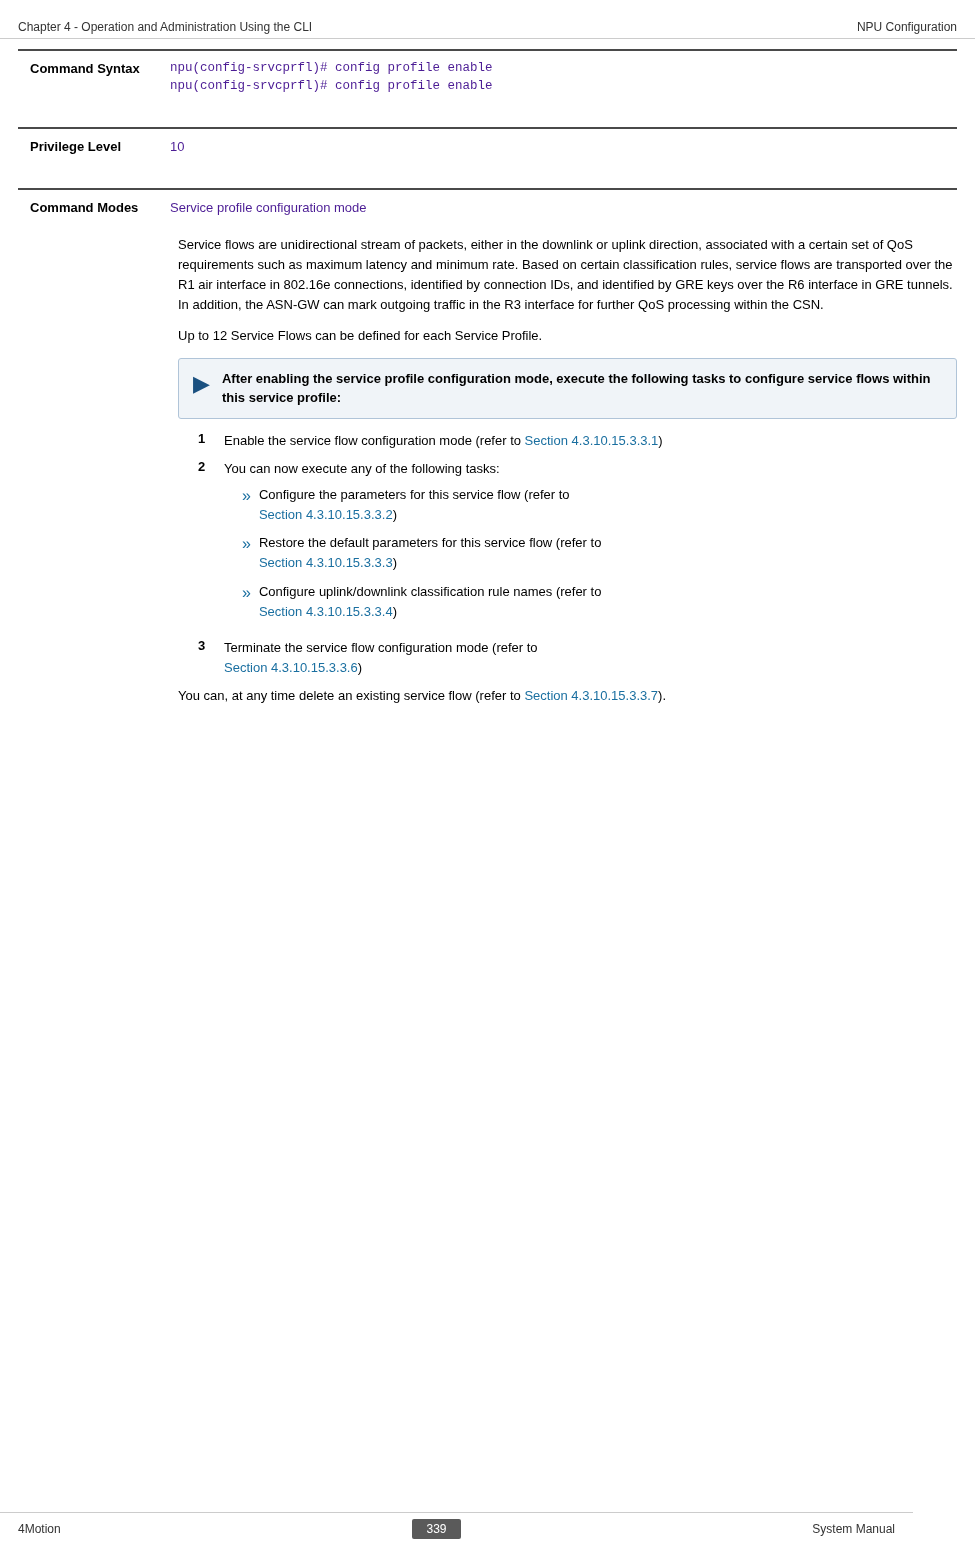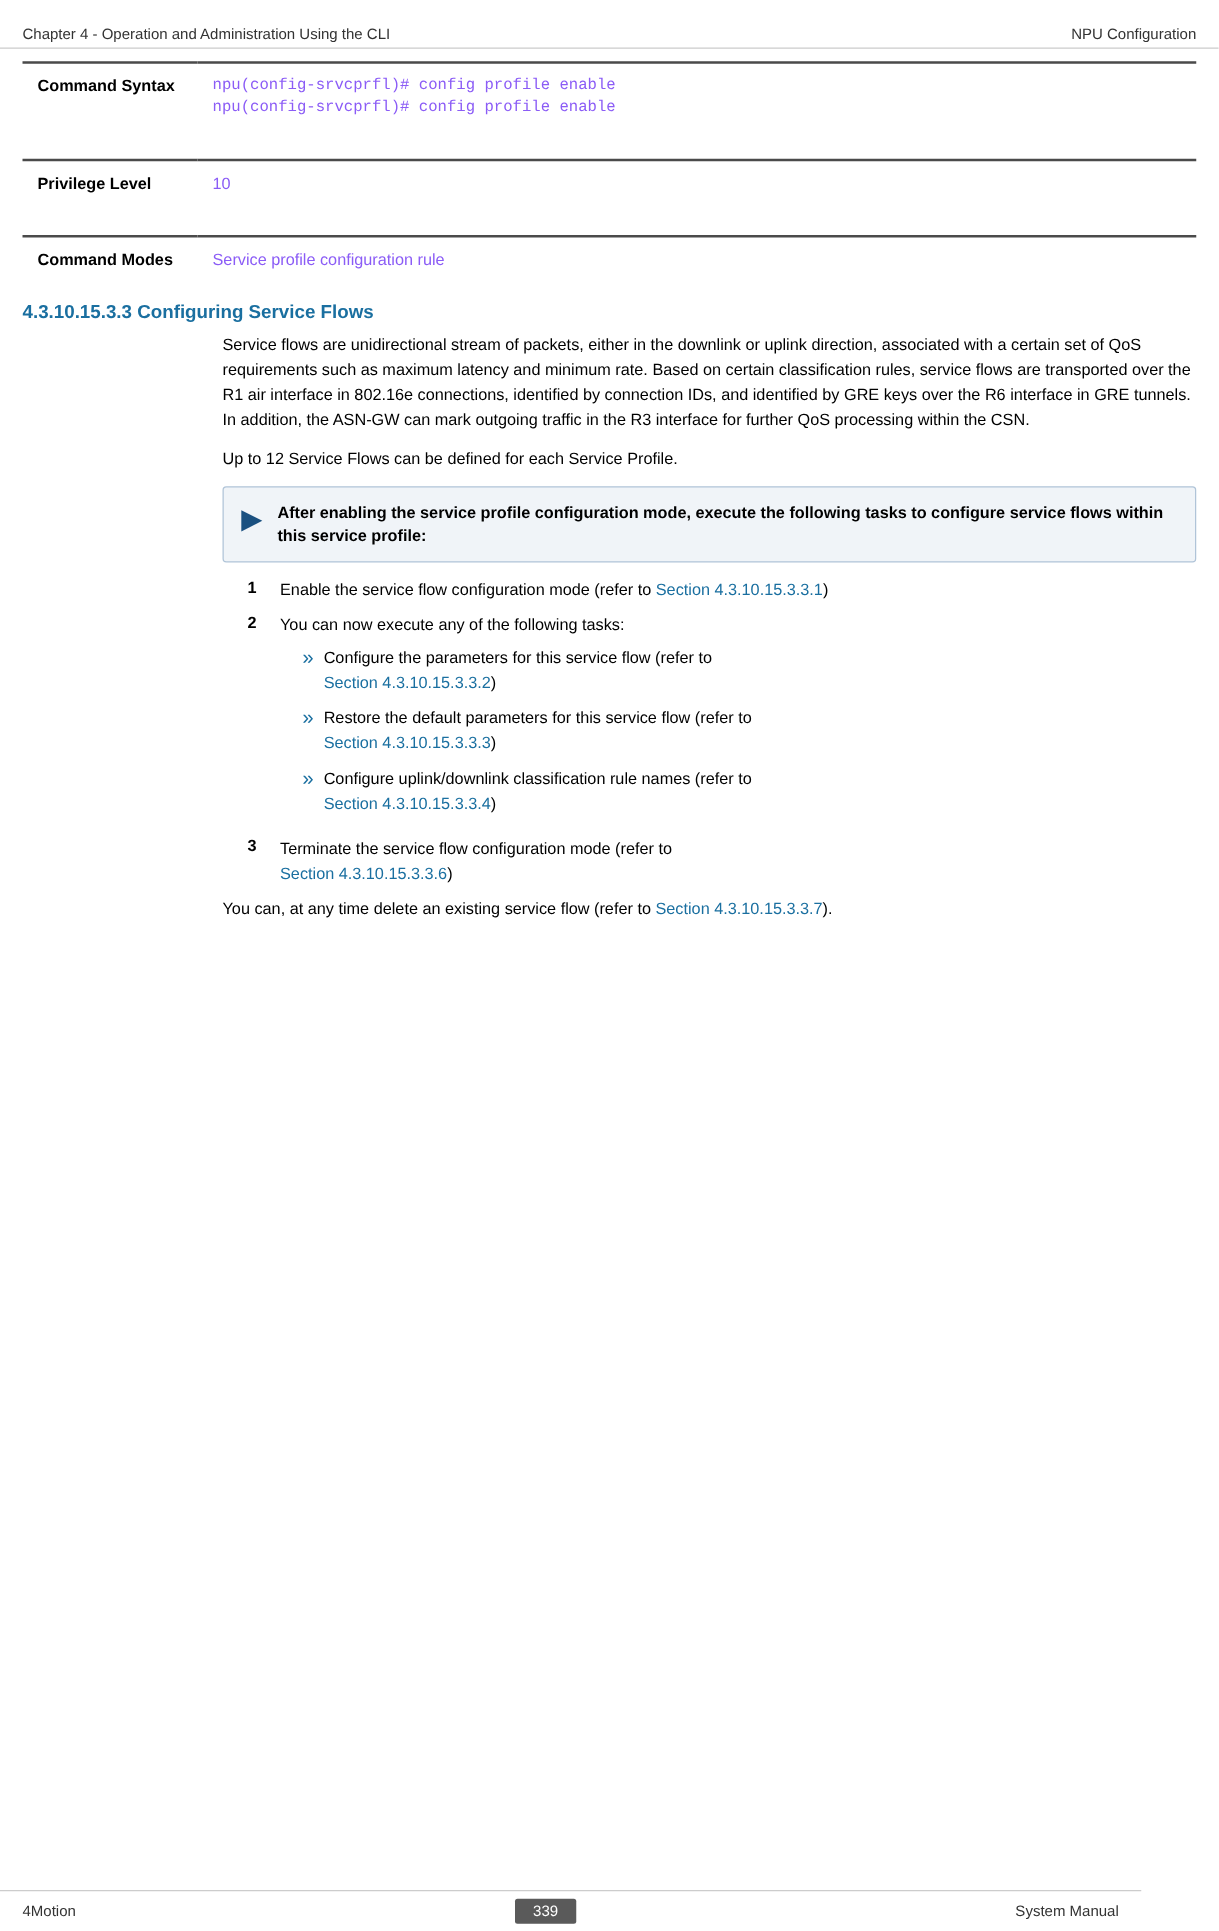--- a/index.html
+++ b/index.html
@@ -49,21 +49,21 @@
     .info-table td.label-cell {
       width: 140px;
       font-weight: bold;
       font-size: 13px;
       color: #000;
       white-space: nowrap;
       margin-top: 24px;
     }
     .info-table td.value-cell {
       font-size: 13px;
-      color: #8b5cf6;
+      color: #4c1d95;
     }
     .mono {
       font-family: 'Courier New', Courier, monospace;
       font-size: 12.5px;
     }
 
     
     .section-heading {
       font-size: 15px;
       font-weight: bold;
@@ -220,29 +220,25 @@
     </table>
 
   <div class="spacer"></div>
 
   <table class="info-table">
     <tbody>
         <tr>
       <td class="label-cell">
         <span>Command Modes</span>
       </td>
-      <td class="value-cell">Service profile configuration rule</td>
+      <td class="value-cell">Service profile configuration mode</td>
     </tr>
   </tbody>
     </table>
 
-  <div class="section-heading">
-    <span class="section-number">4.3.10.15.3.3</span>
-    <span> Configuring Service Flows</span>
-  </div>
 
   <div class="body-text">Service flows are unidirectional stream of packets, either in the downlink or uplink direction, associated with a certain set of QoS requirements such as maximum latency and minimum rate. Based on certain classification rules, service flows are transported over the R1 air interface in 802.16e connections, identified by connection IDs, and identified by GRE keys over the R6 interface in GRE tunnels. In addition, the ASN-GW can mark outgoing traffic in the R3 interface for further QoS processing within the CSN.</div>
 
   <div class="body-text">Up to 12 Service Flows can be defined for each Service Profile.</div>
 
   <div class="note-box">
     <div class="note-arrow">▶</div>
     <div class="note-text">After enabling the service profile configuration mode, execute the following tasks to configure service flows within this service profile:</div>
   </div>
 

